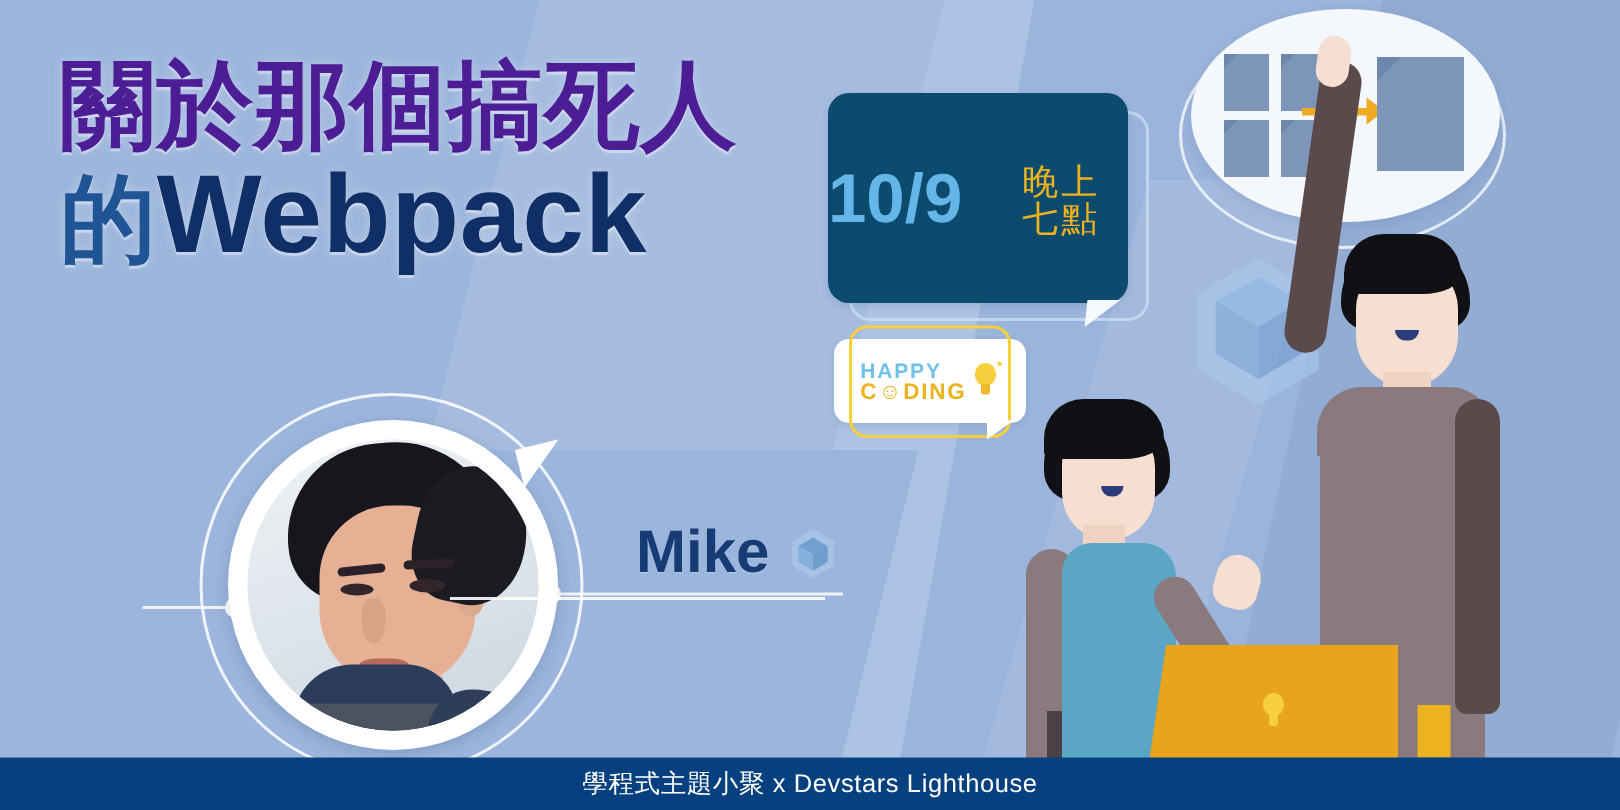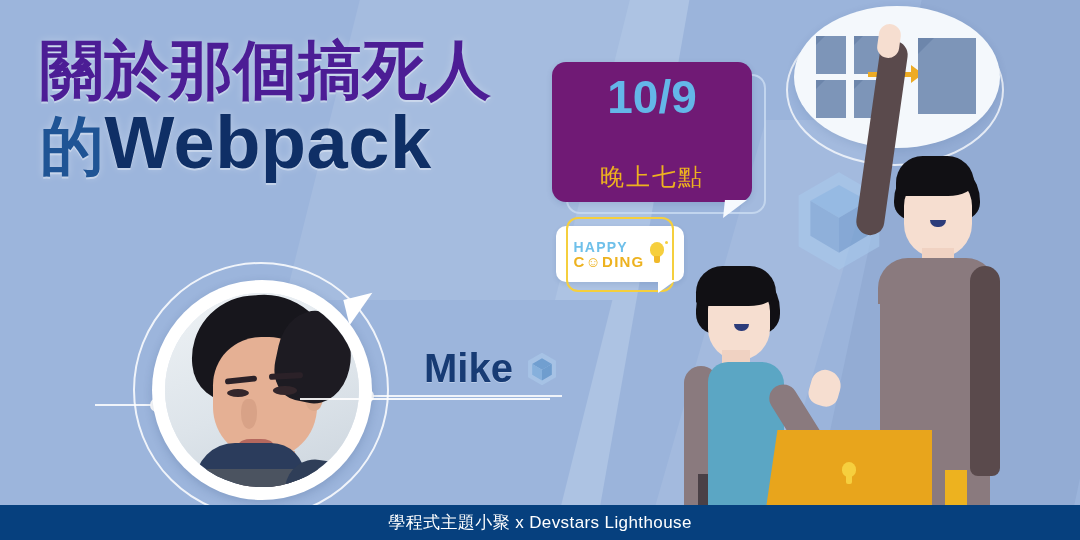--- a/index.html
+++ b/index.html
@@ -29,22 +29,22 @@
   .hl-2{font-size:74px;color:#0f2f66;margin-top:2px;}
   .hl-2 .cjk{color:#1f5495;font-size:64px;}
 
   
   .date-wrap{position:absolute;left:552px;top:62px;z-index:27;}
   .date-outline{
     position:absolute;left:14px;top:12px;width:200px;height:140px;
     border:2px solid #c9dbf1;border-radius:14px;box-sizing:border-box;opacity:.85;
   }
   .date-card{
-    position:relative;width:200px;height:140px;background:#701a75;border-radius:14px;
-    box-sizing:border-box;display:flex;flex-direction:column;align-items:center;
+    position:relative;width:200px;height:140px;background:#0c4a6e;border-radius:14px;
+    box-sizing:border-box;display:flex;flex-direction:row;align-items:center;
     justify-content:center;box-shadow:0 2px 6px rgba(20,50,100,.12);gap:40px;
   }
   .date-card:after{
     content:"";position:absolute;right:6px;bottom:-16px;width:0;height:0;
     border-left:22px solid #f6fafe;border-bottom:18px solid transparent;
     transform:skewX(-6deg);
   }
   .date-day{font-size:46px;font-weight:700;color:#64b6e8;line-height:1;}
   .date-time{font-size:24px;font-weight:400;color:#edb21f;line-height:1.05;margin-top:4px;letter-spacing:2px;}
 

